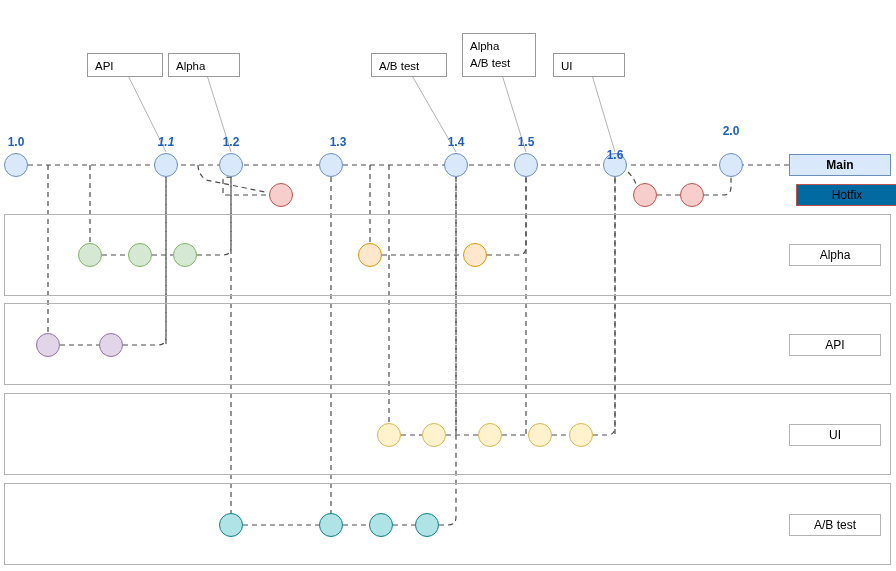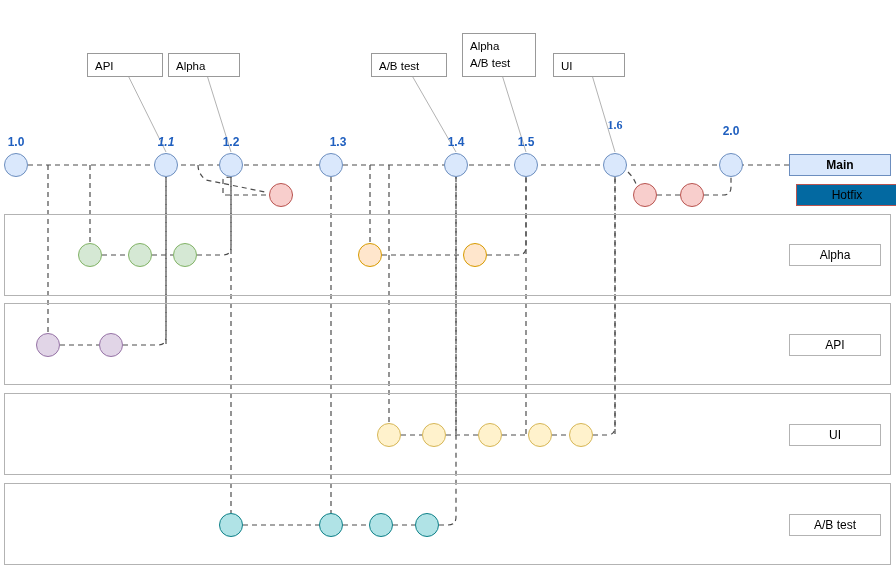--- a/index.html
+++ b/index.html
@@ -169,21 +169,21 @@
       <div class="node" style="left: 369px; top: 513px; width: 24px; height: 24px; background: rgb(176, 227, 230); border-color: rgb(14, 128, 136);"></div>
       <div class="node" style="left: 415px; top: 513px; width: 24px; height: 24px; background: rgb(176, 227, 230); border-color: rgb(14, 128, 136);"></div>
     </div>
   <div id="vlabels-layer">
       <div class="vlabel" style="left: -4px; top: 135px; width: 40px;">1.0</div>
       <div class="vlabel" style="left: 146px; top: 135px; width: 40px; font-style: italic;">1.1</div>
       <div class="vlabel" style="left: 211px; top: 135px; width: 40px;">1.2</div>
       <div class="vlabel" style="left: 318px; top: 135px; width: 40px;">1.3</div>
       <div class="vlabel" style="left: 436px; top: 135px; width: 40px;">1.4</div>
       <div class="vlabel" style="left: 506px; top: 135px; width: 40px;">1.5</div>
-      <div class="vlabel" style="left: 595px; top: 118px; width: 40px; font-family: Liberation Serif, serif;">1.6</div>
+      <div class="vlabel" style="left: 595px; top: 148px; width: 40px;">1.6</div>
       <div class="vlabel" style="left: 711px; top: 124px; width: 40px;">2.0</div>
     </div>
   <div id="callouts-layer">
       <div class="callout" style="left: 87px; top: 53px; width: 76px; height: 24px;">
         <div>API</div>
       </div>
       <div class="callout" style="left: 168px; top: 53px; width: 72px; height: 24px;">
         <div>Alpha</div>
       </div>
       <div class="callout" style="left: 371px; top: 53px; width: 76px; height: 24px;">

